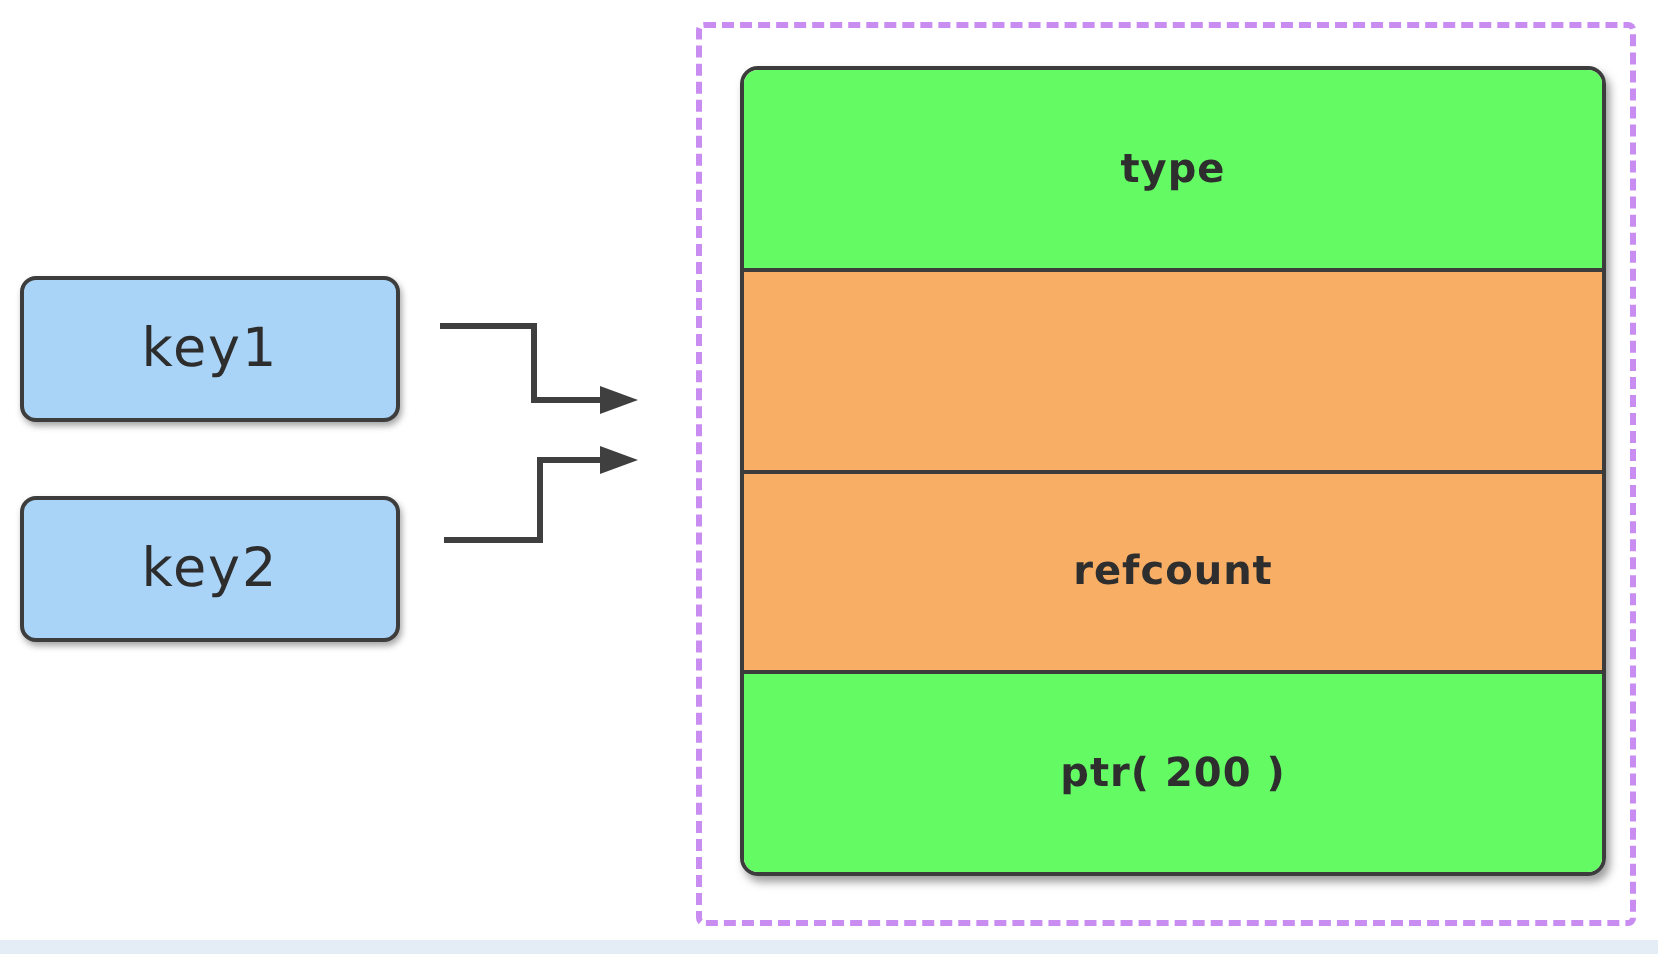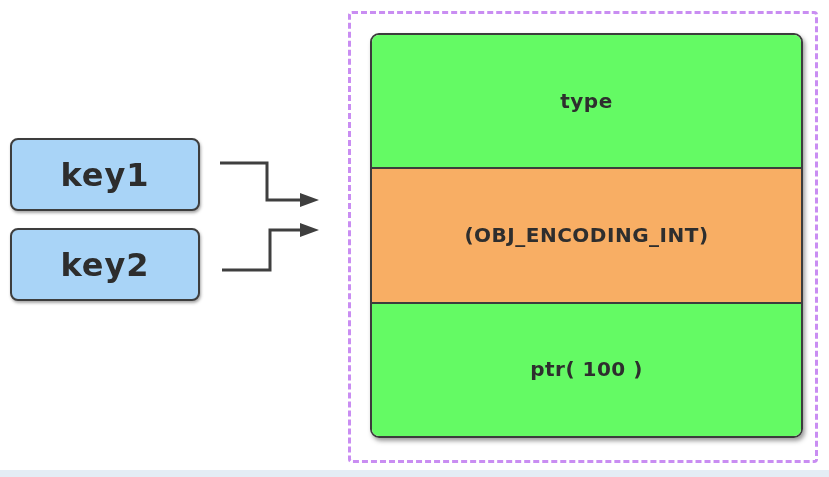--- a/index.html
+++ b/index.html
@@ -24,27 +24,27 @@
     background: #a9d4f7;
     border: 2px solid #3d3d3d;
     border-radius: 8px;
     box-sizing: border-box;
     display: flex;
     align-items: center;
     justify-content: center;
     box-shadow: 1px 2px 3px rgba(60,60,60,0.45);
   }
   .key-box .key-label {
-    font-size: 32px;
-    font-weight: bold;
+    font-size: 27px;
+    font-weight: normal;
     color: #2d2d2d;
     letter-spacing: 1px;
   }
   #key1 { top: 138px; }
-  #key2 { top: 228px; }
+  #key2 { top: 248px; }
 
   
   .dashed-container {
     position: absolute;
     left: 348px;
     top: 11px;
     width: 470px;
     height: 452px;
     border: 3px dashed #c98df2;
     border-radius: 4px;
@@ -130,22 +130,24 @@
     </g>
   </svg>
 
   <div class="dashed-container"></div>
 
   <div class="field-stack">
     <div class="field-row green">
       <span class="line1">type</span>
     </div>
     <div class="field-row orange">
-      <span class="line2">(OBJ_ENCODING_INT)</span>
+    </div>
+    <div class="field-row orange">
+      <span class="line1">refcount</span>
     </div>
     <div class="field-row green">
-      <span class="line1">ptr( 100 )</span>
+      <span class="line1">ptr( 200 )</span>
     </div>
   </div>
 
   <div class="bottom-strip"></div>
 
 </div>
 
 </body></html>

